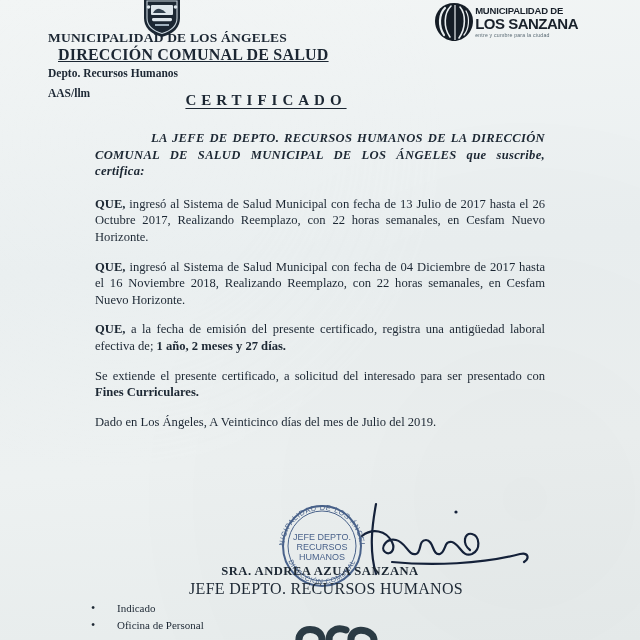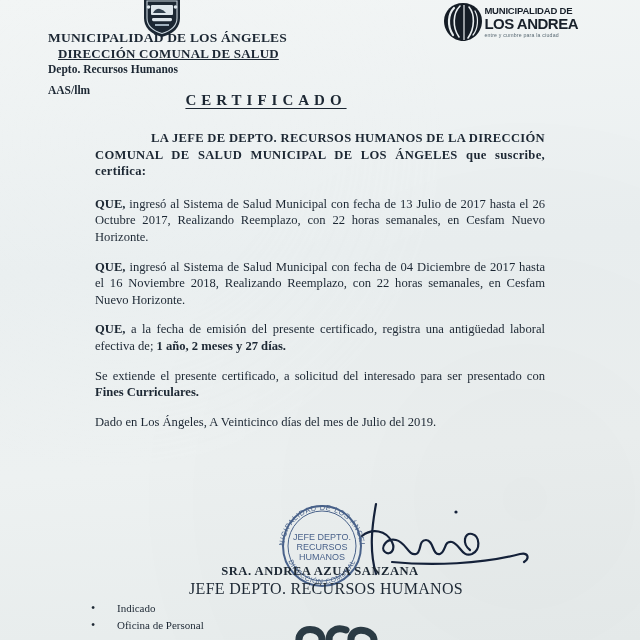--- a/index.html
+++ b/index.html
@@ -42,21 +42,21 @@
     top: 30px;
     line-height: 1.18;
   }
   .org-line1 {
     font-size: 13.5px;
     font-weight: bold;
     letter-spacing: 0.2px;
     white-space: nowrap;
   }
   .org-line2 {
-    font-size: 13px;
+    font-size: 16px;
     font-weight: bold;
     letter-spacing: 0.2px;
     text-decoration: underline;
     margin-left: 10px;
     white-space: nowrap;
   }
   .org-line3 {
     font-size: 11.5px;
     font-weight: bold;
     margin-top: 2px;
@@ -126,20 +126,21 @@
   p.para {
     margin: 0 0 13px 0;
     font-size: 12.6px;
     line-height: 1.32;
     text-align: justify;
     text-justify: inter-word;
   }
   p.intro {
     text-indent: 56px;
     margin-bottom: 16px;
+    font-style: italic;
   }
   .caps {
     font-weight: bold;
     letter-spacing: 0.3px;
   }
   .b { font-weight: bold; }
   .stamp {
     position: absolute;
     left: 272px;
     top: 498px;
@@ -248,21 +249,21 @@
           <path d="M21 1 C10 1 2 9 2 19 C2 30 11 39 21 39 C31 39 40 30 40 19 C40 9 32 1 21 1 Z" fill="#151d26"></path>
           <path d="M12 6 C6 12 5 24 11 33" fill="none" stroke="#e9eef0" stroke-width="2.2" stroke-linecap="round"></path>
           <path d="M18 4 C11 11 10 25 17 35" fill="none" stroke="#e9eef0" stroke-width="1.6" stroke-linecap="round"></path>
           <path d="M27 5 C33 12 33 26 26 36" fill="none" stroke="#e9eef0" stroke-width="1.6" stroke-linecap="round"></path>
           <path d="M22 3 C22 14 22 27 22 38" fill="none" stroke="#e9eef0" stroke-width="1.2"></path>
           <path d="M33 9 C37 16 36 27 31 33" fill="none" stroke="#e9eef0" stroke-width="1.2" stroke-linecap="round"></path>
         </svg>
       </div>
       <div class="brand-text">
         <div class="brand-t1">MUNICIPALIDAD DE</div>
-        <div class="brand-t2">LOS ANDREA</div>
+        <div class="brand-t2">LOS SANZANA</div>
         <div class="brand-t3">entre y cumbre para la ciudad</div>
       </div>
     </div>
   </div>
 
   <div class="doc-title">CERTIFICADO</div>
 
   <div class="body-area">
 
     <p class="para intro">

